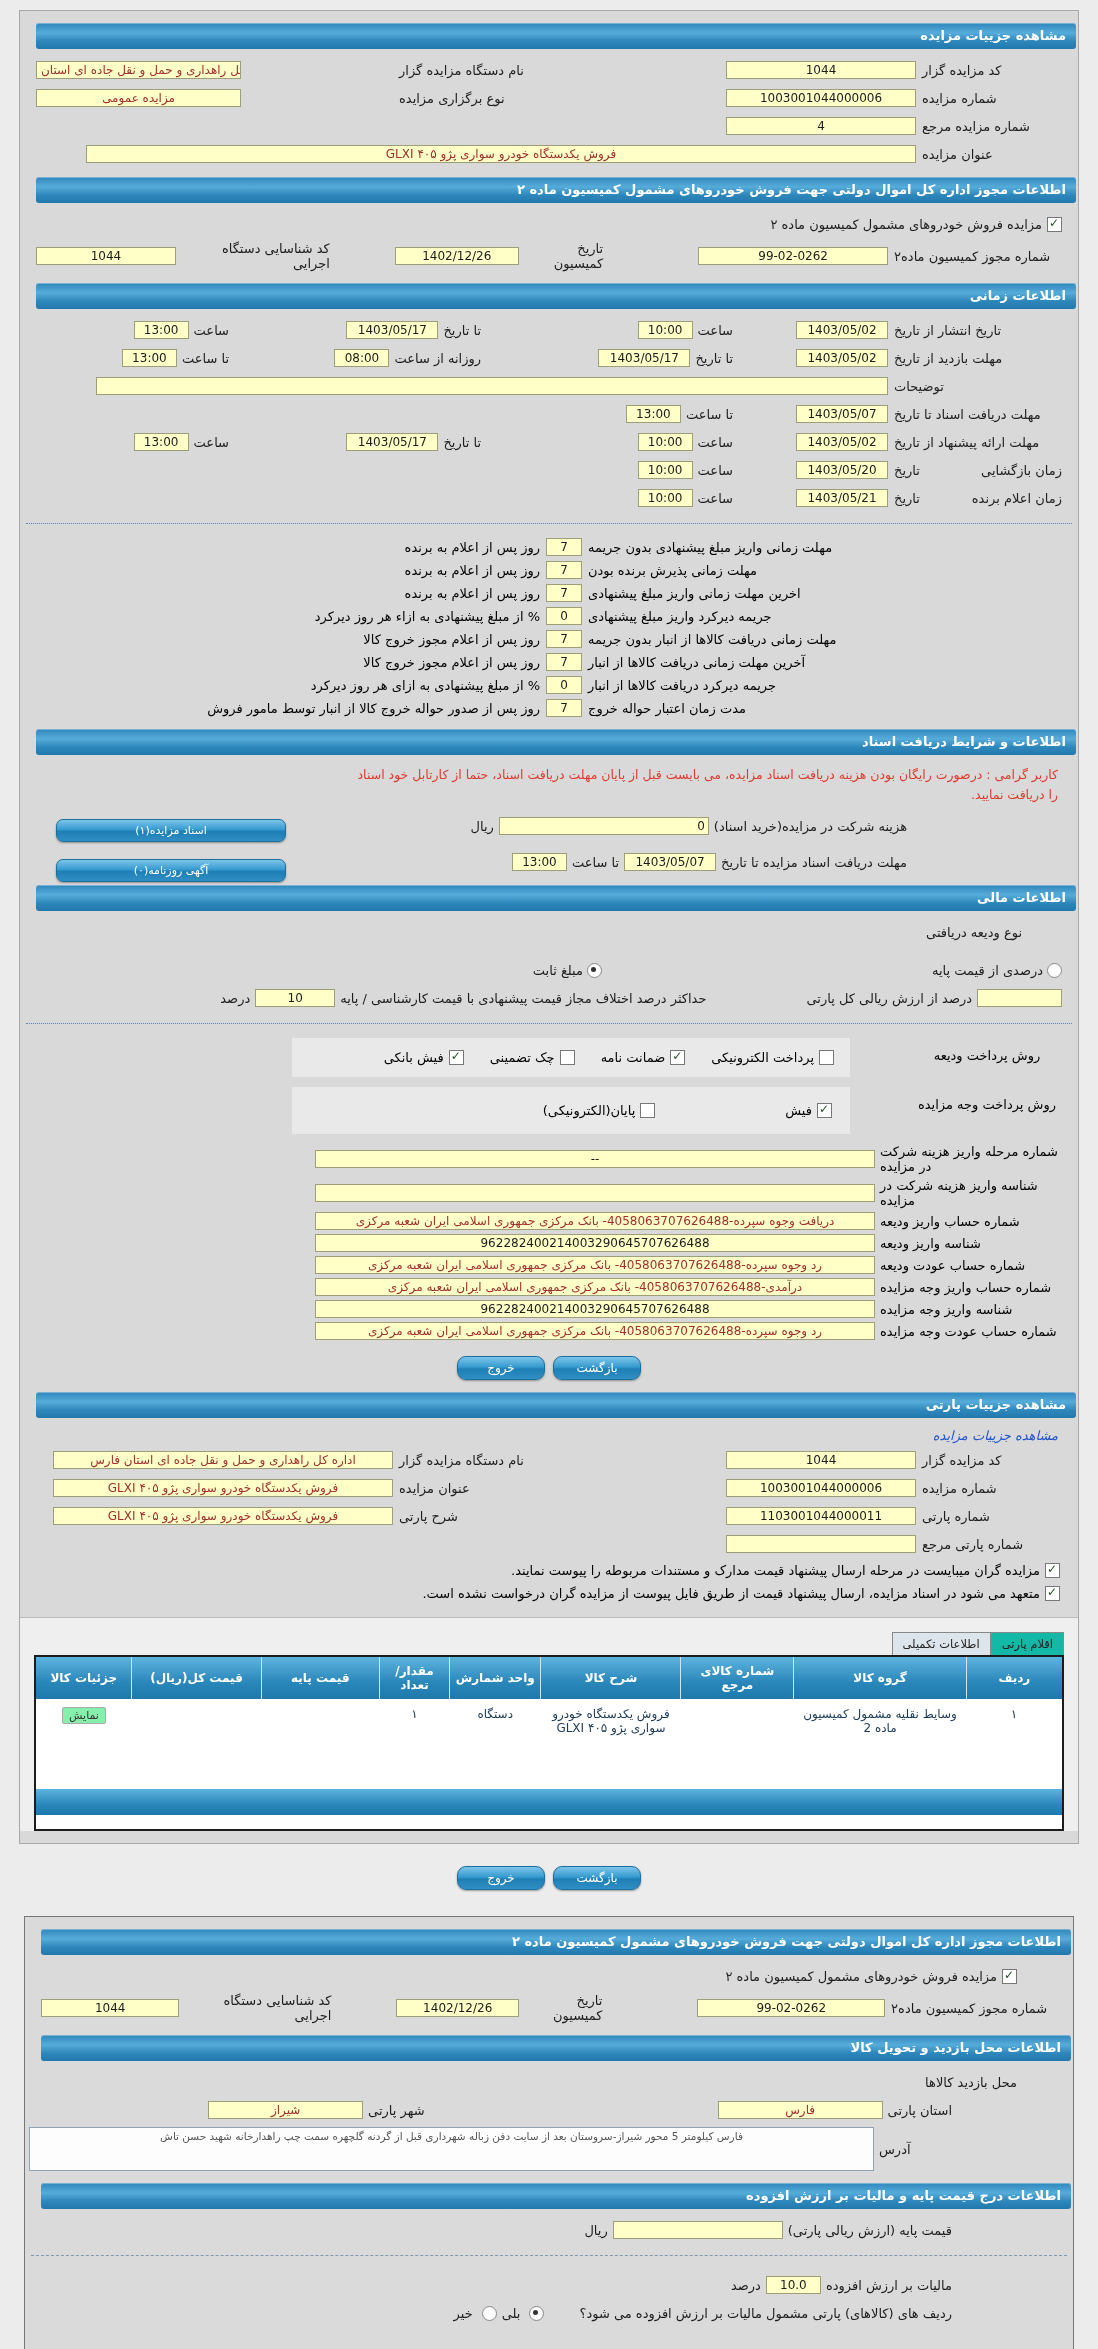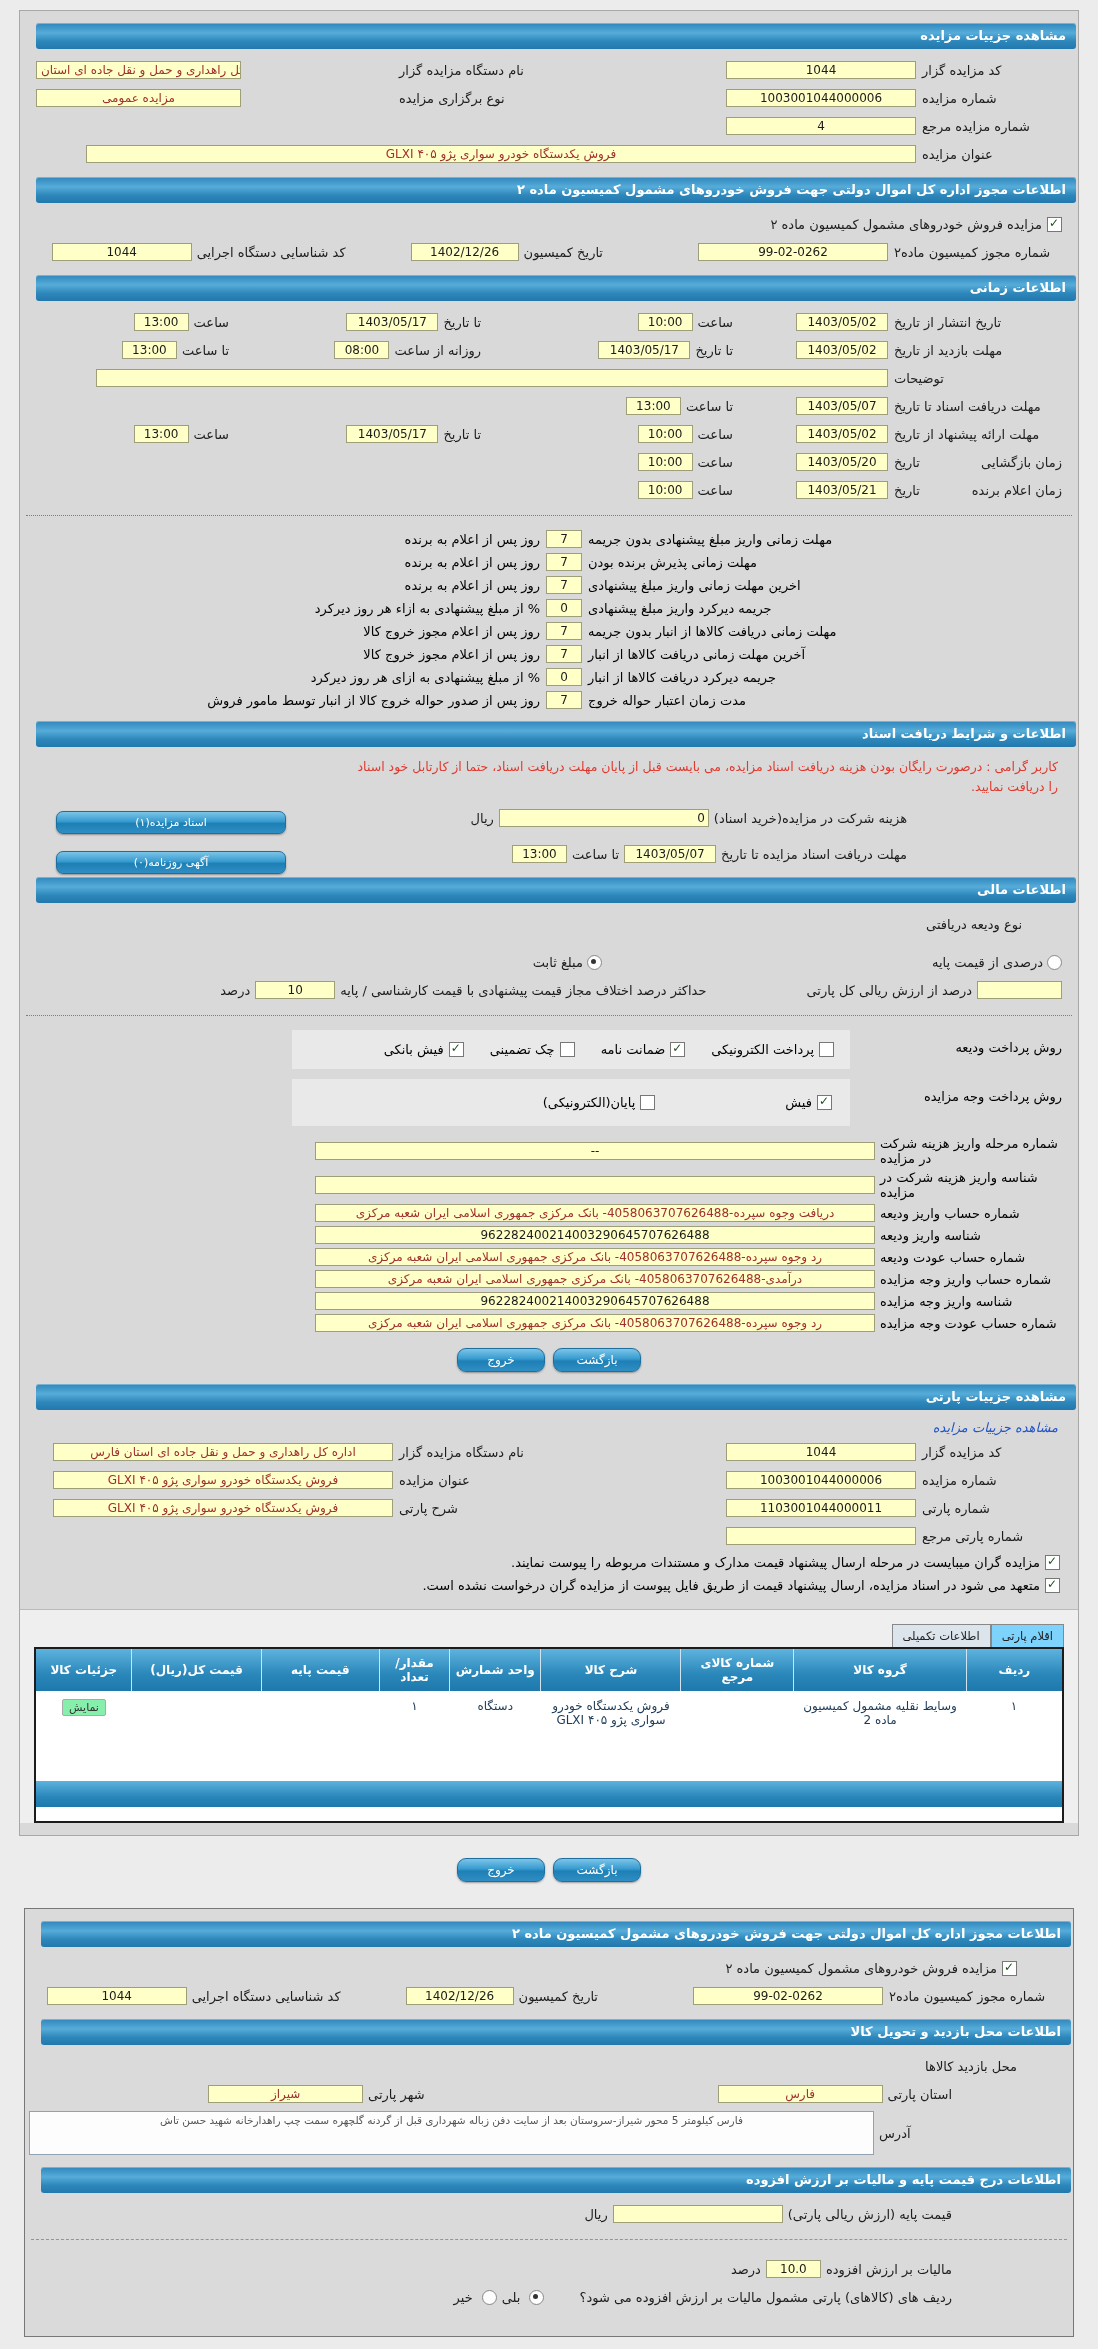--- a/index.html
+++ b/index.html
@@ -14,21 +14,21 @@
   .half{width:50%;display:flex;align-items:center;}
   .lbl{text-align:left;padding-left:6px;color:#1d1d1d;}
   .lbl-s{padding:0 5px;color:#1d1d1d;}
   .fld{background:#ffffc8;border:1px solid #9e9e78;height:18px;font-size:12px;color:#1c1c1c;
        display:flex;align-items:center;justify-content:center;padding:0 3px;box-sizing:border-box;
        unicode-bidi:plaintext;overflow:hidden;white-space:nowrap;}
   .fld.red{color:#a03030;}
   .fld.start{justify-content:flex-start;}
   .pin{margin-right:auto;}
   .grow{flex:1;}
-  .w36{width:36px}.w55{width:55px}.w60{width:80px}.w85{width:85px}.w90{width:92px}.w110{width:108px}.w140{width:140px}.w155{width:155px}.w165{width:165px}
+  .w36{width:36px}.w55{width:55px}.w60{width:80px}.w85{width:85px}.w90{width:92px}.w110{width:124px}.w140{width:140px}.w155{width:155px}.w165{width:165px}
   .w170{width:170px}.w190{width:190px}.w205{width:205px}.w210{width:210px}.w340{width:340px}
   .w560{width:560px}.w830{width:830px}
   .lb140{width:140px;text-align:left;padding-left:6px}
   .lb150{width:150px;text-align:left;padding-left:6px}
   .lb165{width:168px;text-align:left;padding-left:6px}
   .t-lbl{width:168px;text-align:left;padding-left:6px;}
   .t-split{display:flex;justify-content:space-between;}
   .slot{width:252px;display:flex;align-items:center;justify-content:flex-start;padding-right:58px;box-sizing:border-box;}
   .dotsep{border-top:1px dotted #5b86b4;margin:14px 6px;height:0;}
   .dashsep{border-top:1px dashed #7f9ab0;margin:14px 6px;height:0;}
@@ -44,34 +44,34 @@
        box-shadow:0 1px 2px rgba(0,0,0,.35);}
   .btn.side{width:228px;padding:4px 0;font-size:11px;border-radius:7px;position:absolute;left:36px;}
   .btn-row{display:flex;justify-content:center;gap:8px;margin:16px 0 6px 0;}
   .cb{width:13px;height:13px;background:#fff;border:1px solid #777;display:inline-block;position:relative;
       margin-left:5px;flex:0 0 13px;cursor:pointer;}
   .cb.on::after{content:"\2713";position:absolute;top:-2px;left:1px;font-size:12px;font-weight:bold;color:#1d4d1d;}
   .radio{width:13px;height:13px;border-radius:50%;background:#fdfdfd;border:1px solid #888;display:inline-block;
          position:relative;margin-left:4px;flex:0 0 13px;cursor:pointer;}
   .radio.on::after{content:"";position:absolute;top:3px;left:3px;width:5px;height:5px;border-radius:50%;background:#333;}
   .m-row{display:flex;align-items:flex-start;margin:10px 16px;font-size:13px;}
-  .m-lbl{width:150px;text-align:right;padding-left:6px;padding-top:10px;}
+  .m-lbl{width:150px;text-align:center;padding-left:6px;padding-top:10px;}
   .methods{background:#e9e9e9;width:558px;margin-right:56px;display:flex;align-items:center;
            padding:12px 16px;box-sizing:border-box;gap:26px;}
   .methods.two{gap:130px;padding:16px 18px;}
   .m-item{display:flex;align-items:center;}
   .acc-row{display:flex;align-items:center;margin:4px 6px 4px 16px;font-size:13px;}
   .acc-lbl{width:192px;text-align:left;padding-left:5px;}
   .link{color:#2255cc;font-style:italic;font-size:13px;margin:8px 20px 4px 20px;cursor:pointer;}
   .chkline{display:flex;align-items:flex-end;margin:8px 18px;font-size:13px;}
   .tabzone{background:#efefef;border-top:1px solid #bbb;margin-top:16px;padding:14px 14px 0 14px;}
   .tabs{display:flex;}
   .tab{border:1px solid #888;border-bottom:none;padding:4px 10px;font-size:11.5px;background:#dce4ec;
        color:#222;cursor:pointer;}
-  .tab.active{background:#7dd3fc;}
+  .tab.active{background:#14b8a6;}
   .itable{width:100%;border-collapse:collapse;table-layout:fixed;background:#fff;border:2px solid #1c1c1c;}
   .itable th{background:linear-gradient(180deg,#5db3de 0%,#2a87ba 60%,#1e78ab 100%);color:#fff;font-size:12px;
              font-weight:bold;padding:7px 2px;border-left:1px solid #cfe4f0;vertical-align:middle;}
   .itable th:last-child{border-left:none;}
   .itable td{font-size:12px;color:#1c3a57;text-align:center;vertical-align:top;padding:8px 4px;height:74px;}
   .itable .foot td{height:26px;padding:0;background:linear-gradient(180deg,#5db3de 0%,#2a87ba 60%,#1e78ab 100%);}
   .itable .foot2 td{height:14px;padding:0;background:#fff;}
   .mini-btn{display:inline-block;border:1px solid #aaa;background:#86efac;color:#333;font-size:11px;
             padding:1px 6px;border-radius:2px;cursor:pointer;}
   .tarea{background:#fdfdfd;border:1px solid #8fa3b5;height:44px;font-size:10.5px;color:#555;

